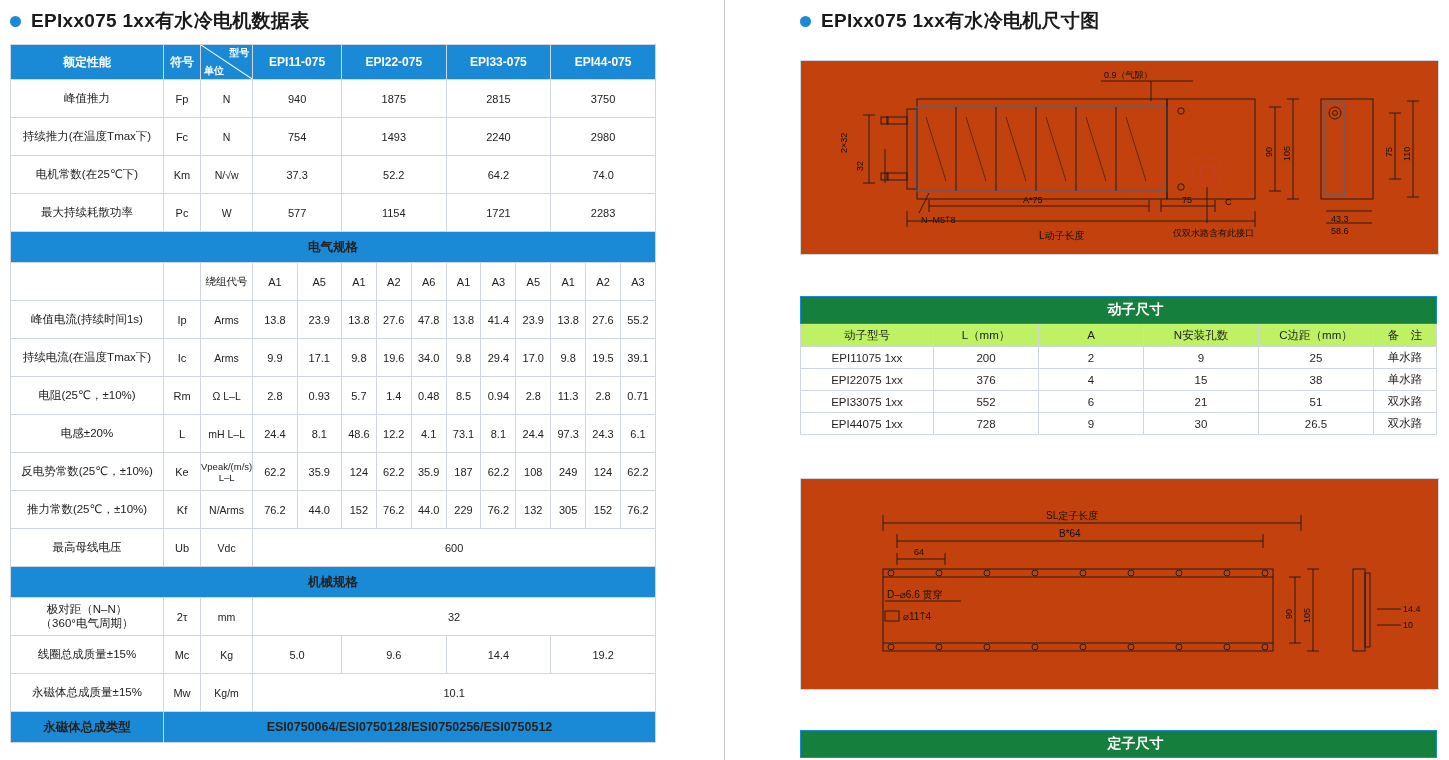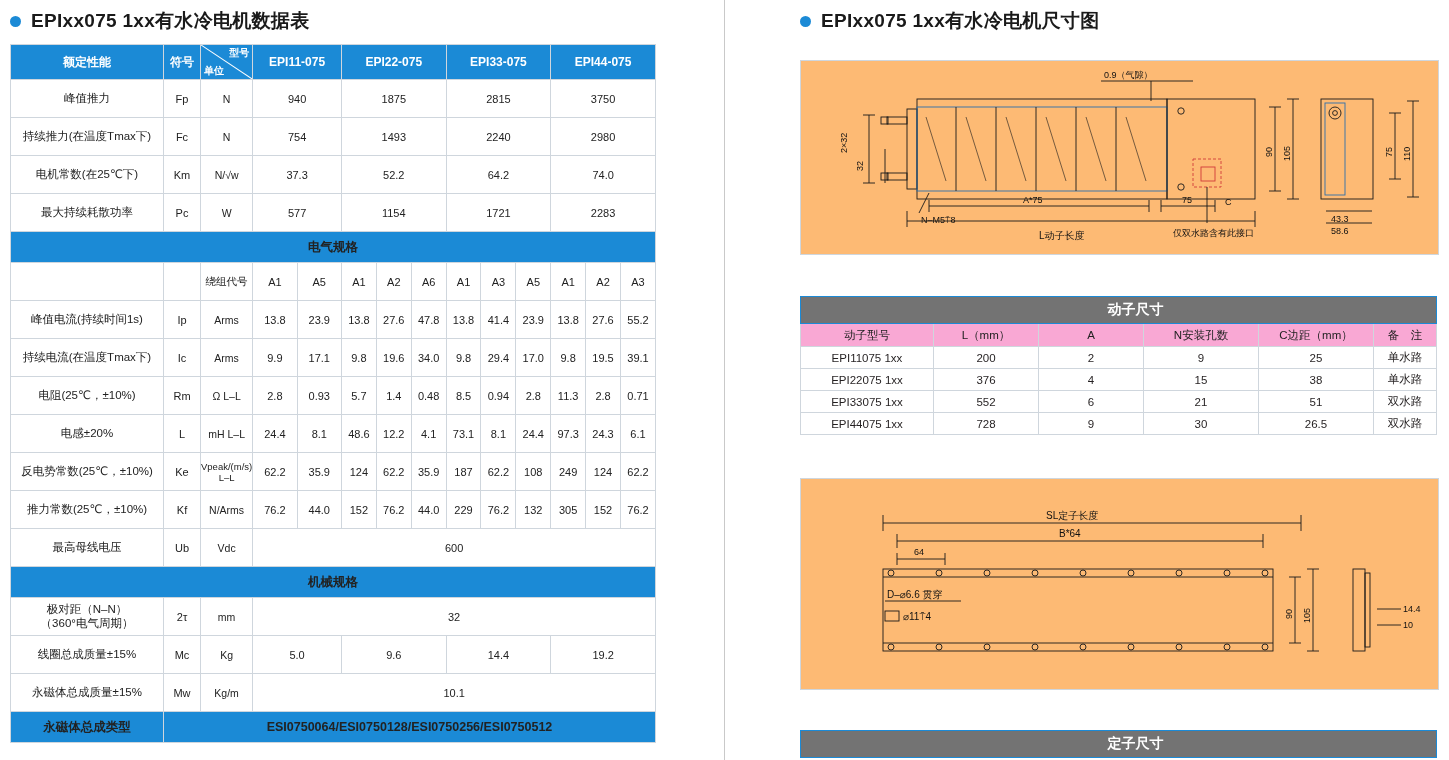--- a/index.html
+++ b/index.html
@@ -37,30 +37,30 @@
   .lastband td.lbl{text-align:center;padding-left:0;}
   .diag{position:relative;width:46px;height:34px;padding:0;background:#1b8ad6;margin-left:28px;}
   .diag .ln{position:absolute;left:0;top:0;width:100%;height:100%;}
   .diag .t1{position:absolute;right:3px;top:1px;font-size:10px;color:#fff;}
   .diag .t2{position:absolute;left:3px;bottom:1px;font-size:10px;color:#fff;}
   .two{line-height:1.15;border-radius:17px;}
   .sm{font-size:9.5px;}
   td.v{height:37px;}
 
   
-  .figbox{position:absolute;border:1px solid #cfd6dd;background:#fdba74;}
+  .figbox{position:absolute;border:1px solid #cfd6dd;background:#c2410c;}
   #fig1{left:800px;top:60px;width:637px;height:193px;}
   #fig2{left:800px;top:478px;width:637px;height:210px;}
 
   
   table.dim{position:absolute;border-collapse:collapse;font-size:11.5px;width:637px;}
   table.dim td,table.dim th{border:1px solid #cfd6dd;text-align:center;height:21px;padding:0 2px;}
-  table.dim th.title{background:#737373;color:#fff;font-size:14px;font-weight:bold;height:26px;
+  table.dim th.title{background:#15803d;color:#fff;font-size:14px;font-weight:bold;height:26px;
      border:1px solid #1b8ad6;padding-left:36px;}
-  table.dim th.col{background:#f9a8d4;font-weight:normal;color:#222;height:22px;}
+  table.dim th.col{background:#bef264;font-weight:normal;color:#222;height:22px;}
   #dim1{left:800px;top:296px;}
   #dim2{left:800px;top:730px;}
 
   
   svg{display:block;}
   .lbl-s{font-size:9px;font-family:"Liberation Sans",sans-serif;fill:#111;}
   .lbl-m{font-size:10px;font-family:"Liberation Sans",sans-serif;fill:#111;}
 </style>
 </head>
 <body>

